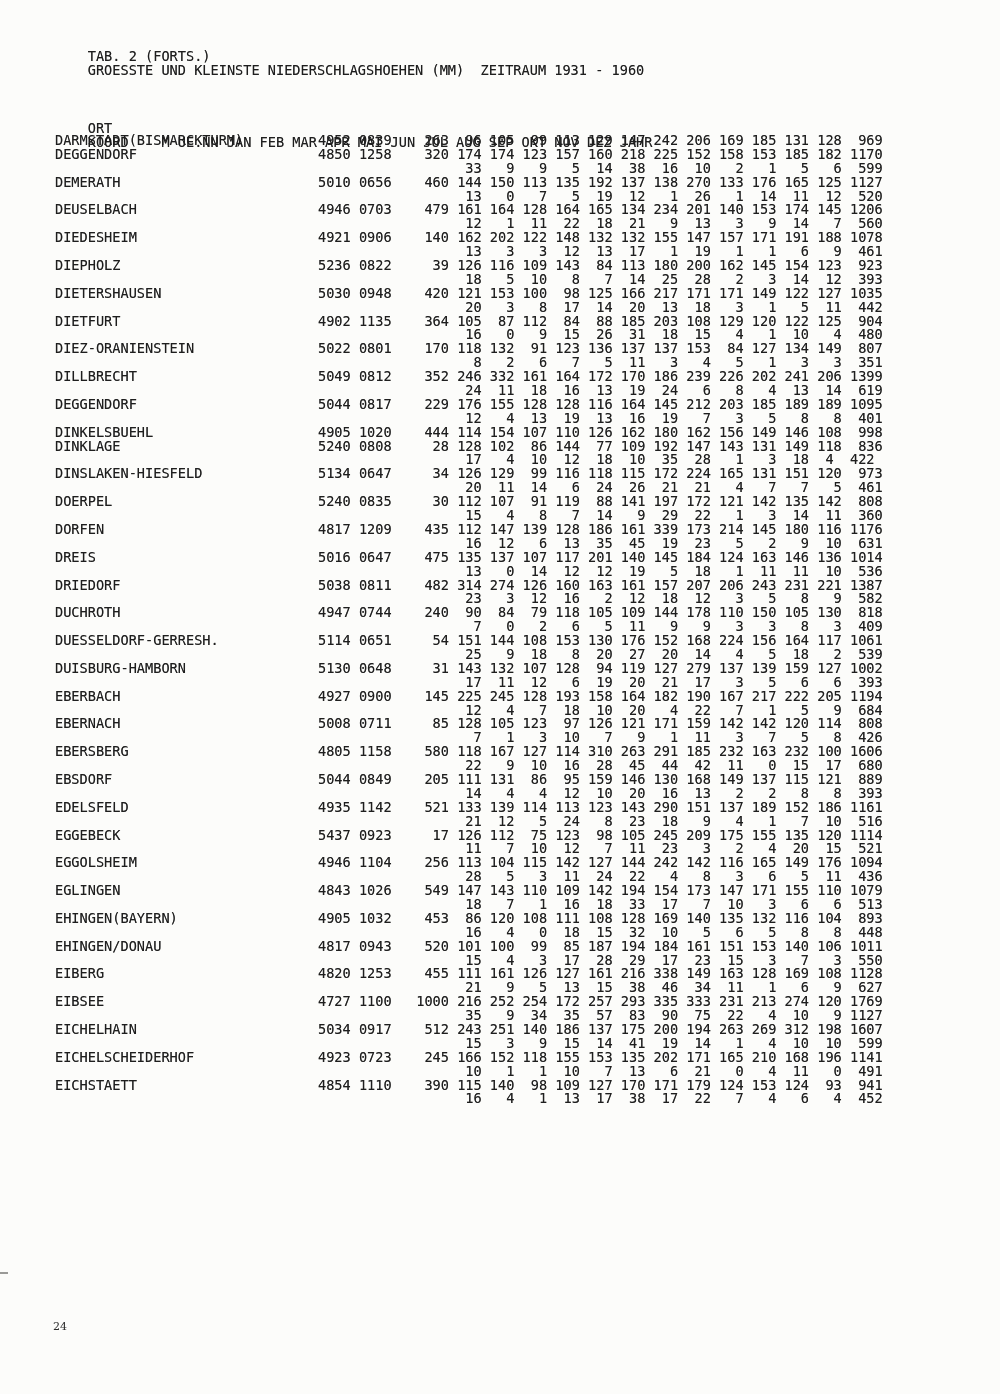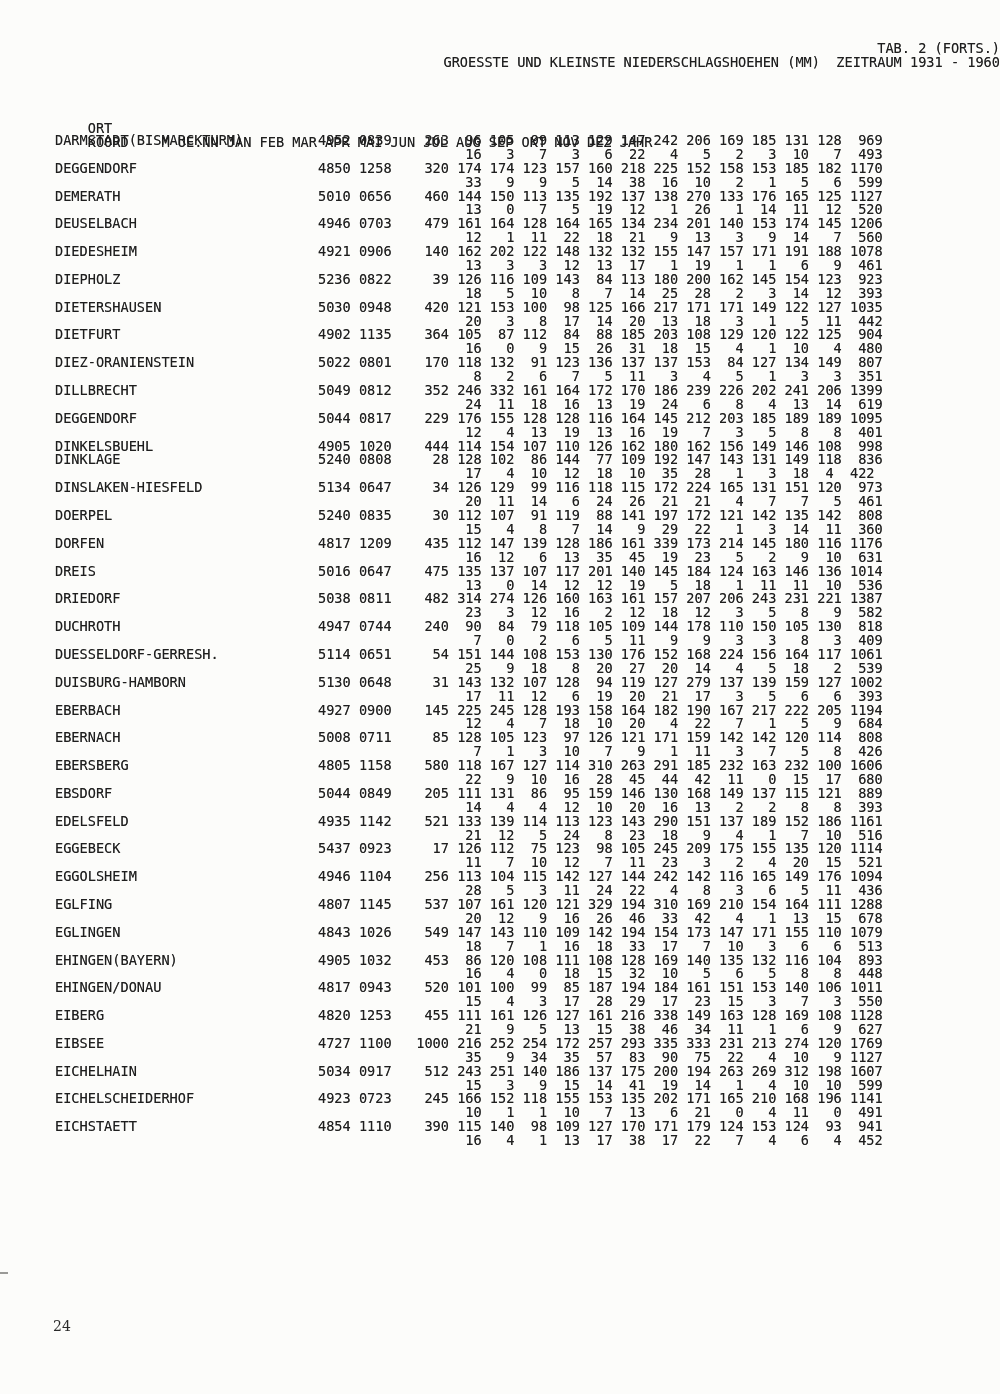--- a/index.html
+++ b/index.html
@@ -10,33 +10,33 @@
     margin: 0 auto;
     background: #fcfcfa;
     font-family: "DejaVu Sans Mono", "Liberation Mono", monospace;
     font-size: 13.6px;
     line-height: 13.9px;
     color: #1e1e1e;
     overflow: hidden;
     text-shadow: 0 0 0.3px rgba(20,20,20,0.55);
   }
   .line { position: absolute; left: 55px; right: 0; white-space: pre; }
-  .title-line  { top: 28px; text-align: right; }
+  .title-line  { top: 36px; }
   .header-line { top: 108px; }
   .col-ort { display: inline-block; width: 263px; white-space: pre; vertical-align: top; }
   .col-num { white-space: pre; }
   #table-body { position: absolute; top: 134px; left: 55px; right: 0; }
   .tline { white-space: pre; height: 13.9px; }
   .tline .ort { display: inline-block; width: 263px; white-space: pre; vertical-align: top; }
   .page-number {
     position: absolute;
     left: 53px;
     top: 1320px;
     font-family: "DejaVu Serif", "Liberation Serif", serif;
-    font-size: 14px;
+    font-size: 11px;
     color: #2a2a2a;
     text-shadow: none;
   }
   .scan-artifact {
     position: absolute;
     left: 0;
     top: 1272px;
     width: 8px;
     height: 1.5px;
     background: #9a9a97;
@@ -53,21 +53,20 @@
   </div>
 
   <div class="line header-line">
     <span class="col-ort">ORT</span>
     <span class="col-num" id="num-header">KOORD    M UE.NN JAN FEB MAR APR MAI JUN JUL AUG SEP OKT NOV DEZ JAHR</span>
   </div>
 
   <div id="table-body">
       <div>
         <div class="tline"><span class="ort">DARMSTADT(BISMARCKTURM)</span><span class="num">4952 0839    263  96 105  99 113 129 147 242 206 169 185 131 128  969</span></div>
-        <div class="tline"><span class="ort"></span><span class="num">                  16   3   7   3   6  22   4   5   2   3  10   7  493</span></div>
       </div>
       <div>
         <div class="tline"><span class="ort">DEGGENDORF</span><span class="num">4850 1258    320 174 174 123 157 160 218 225 152 158 153 185 182 1170</span></div>
         <div class="tline"><span class="ort"></span><span class="num">                  33   9   9   5  14  38  16  10   2   1   5   6  599</span></div>
       </div>
       <div>
         <div class="tline"><span class="ort">DEMERATH</span><span class="num">5010 0656    460 144 150 113 135 192 137 138 270 133 176 165 125 1127</span></div>
         <div class="tline"><span class="ort"></span><span class="num">                  13   0   7   5  19  12   1  26   1  14  11  12  520</span></div>
       </div>
       <div>
@@ -163,24 +162,20 @@
       </div>
       <div>
         <div class="tline"><span class="ort">EGGEBECK</span><span class="num">5437 0923     17 126 112  75 123  98 105 245 209 175 155 135 120 1114</span></div>
         <div class="tline"><span class="ort"></span><span class="num">                  11   7  10  12   7  11  23   3   2   4  20  15  521</span></div>
       </div>
       <div>
         <div class="tline"><span class="ort">EGGOLSHEIM</span><span class="num">4946 1104    256 113 104 115 142 127 144 242 142 116 165 149 176 1094</span></div>
         <div class="tline"><span class="ort"></span><span class="num">                  28   5   3  11  24  22   4   8   3   6   5  11  436</span></div>
       </div>
       <div>
-        <div class="tline"><span class="ort">EGLFING</span><span class="num">4807 1145    537 107 161 120 121 329 194 310 169 210 154 164 111 1288</span></div>
-        <div class="tline"><span class="ort"></span><span class="num">                  20  12   9  16  26  46  33  42   4   1  13  15  678</span></div>
-      </div>
-      <div>
         <div class="tline"><span class="ort">EGLINGEN</span><span class="num">4843 1026    549 147 143 110 109 142 194 154 173 147 171 155 110 1079</span></div>
         <div class="tline"><span class="ort"></span><span class="num">                  18   7   1  16  18  33  17   7  10   3   6   6  513</span></div>
       </div>
       <div>
         <div class="tline"><span class="ort">EHINGEN(BAYERN)</span><span class="num">4905 1032    453  86 120 108 111 108 128 169 140 135 132 116 104  893</span></div>
         <div class="tline"><span class="ort"></span><span class="num">                  16   4   0  18  15  32  10   5   6   5   8   8  448</span></div>
       </div>
       <div>
         <div class="tline"><span class="ort">EHINGEN/DONAU</span><span class="num">4817 0943    520 101 100  99  85 187 194 184 161 151 153 140 106 1011</span></div>
         <div class="tline"><span class="ort"></span><span class="num">                  15   4   3  17  28  29  17  23  15   3   7   3  550</span></div>

